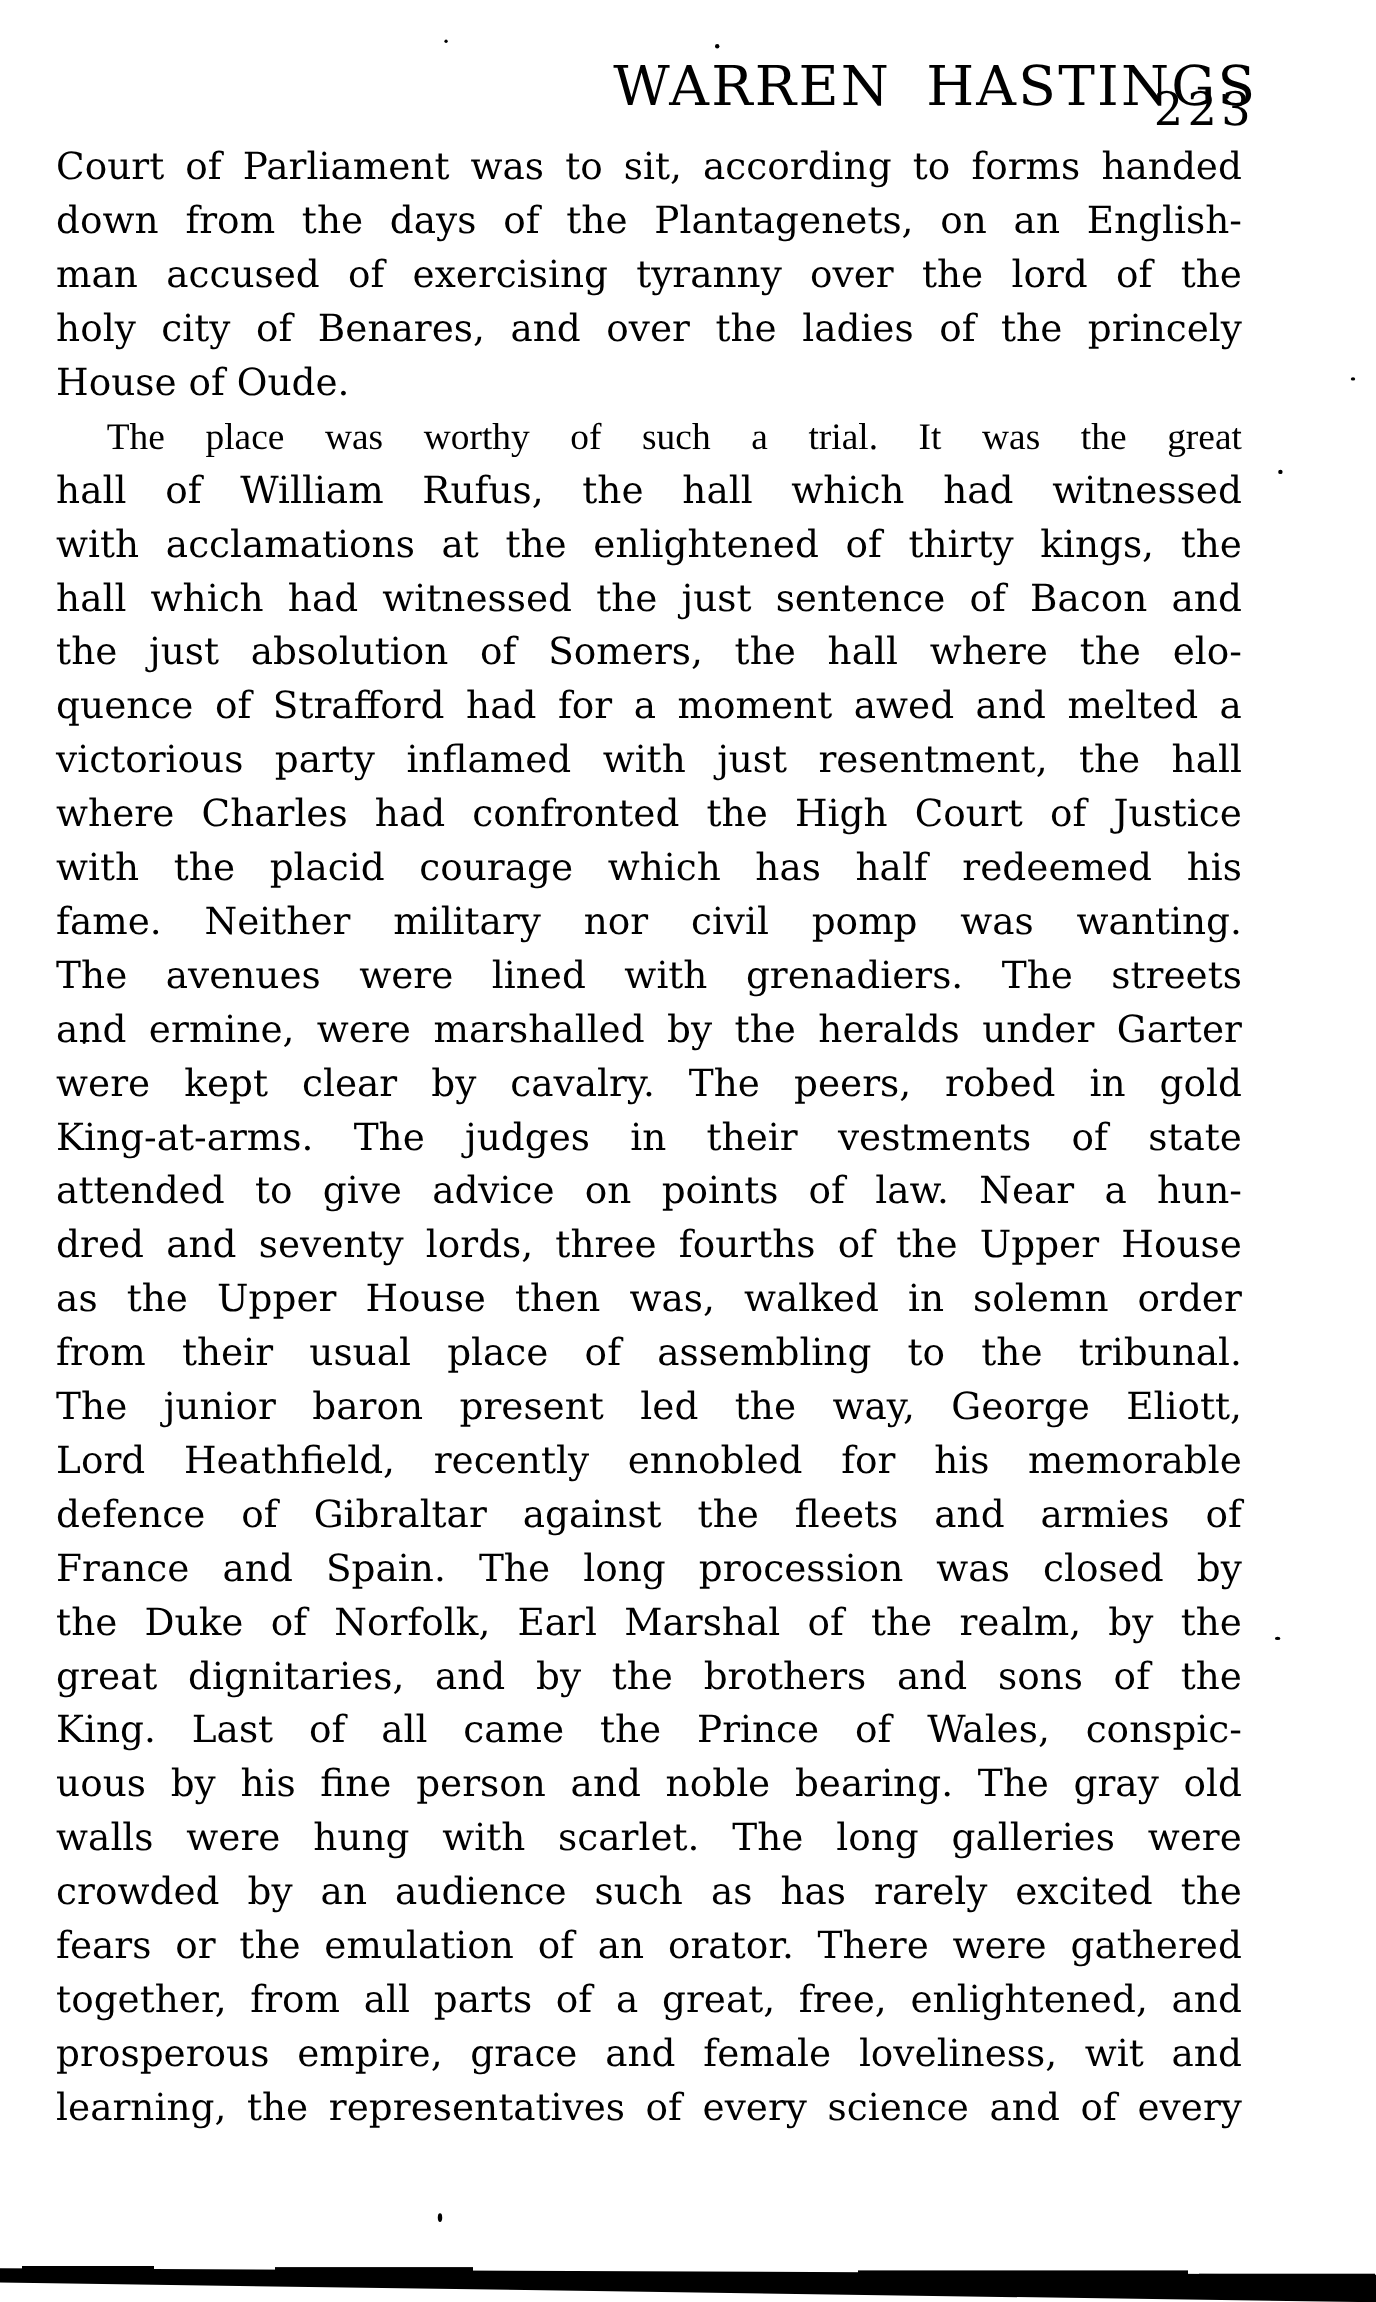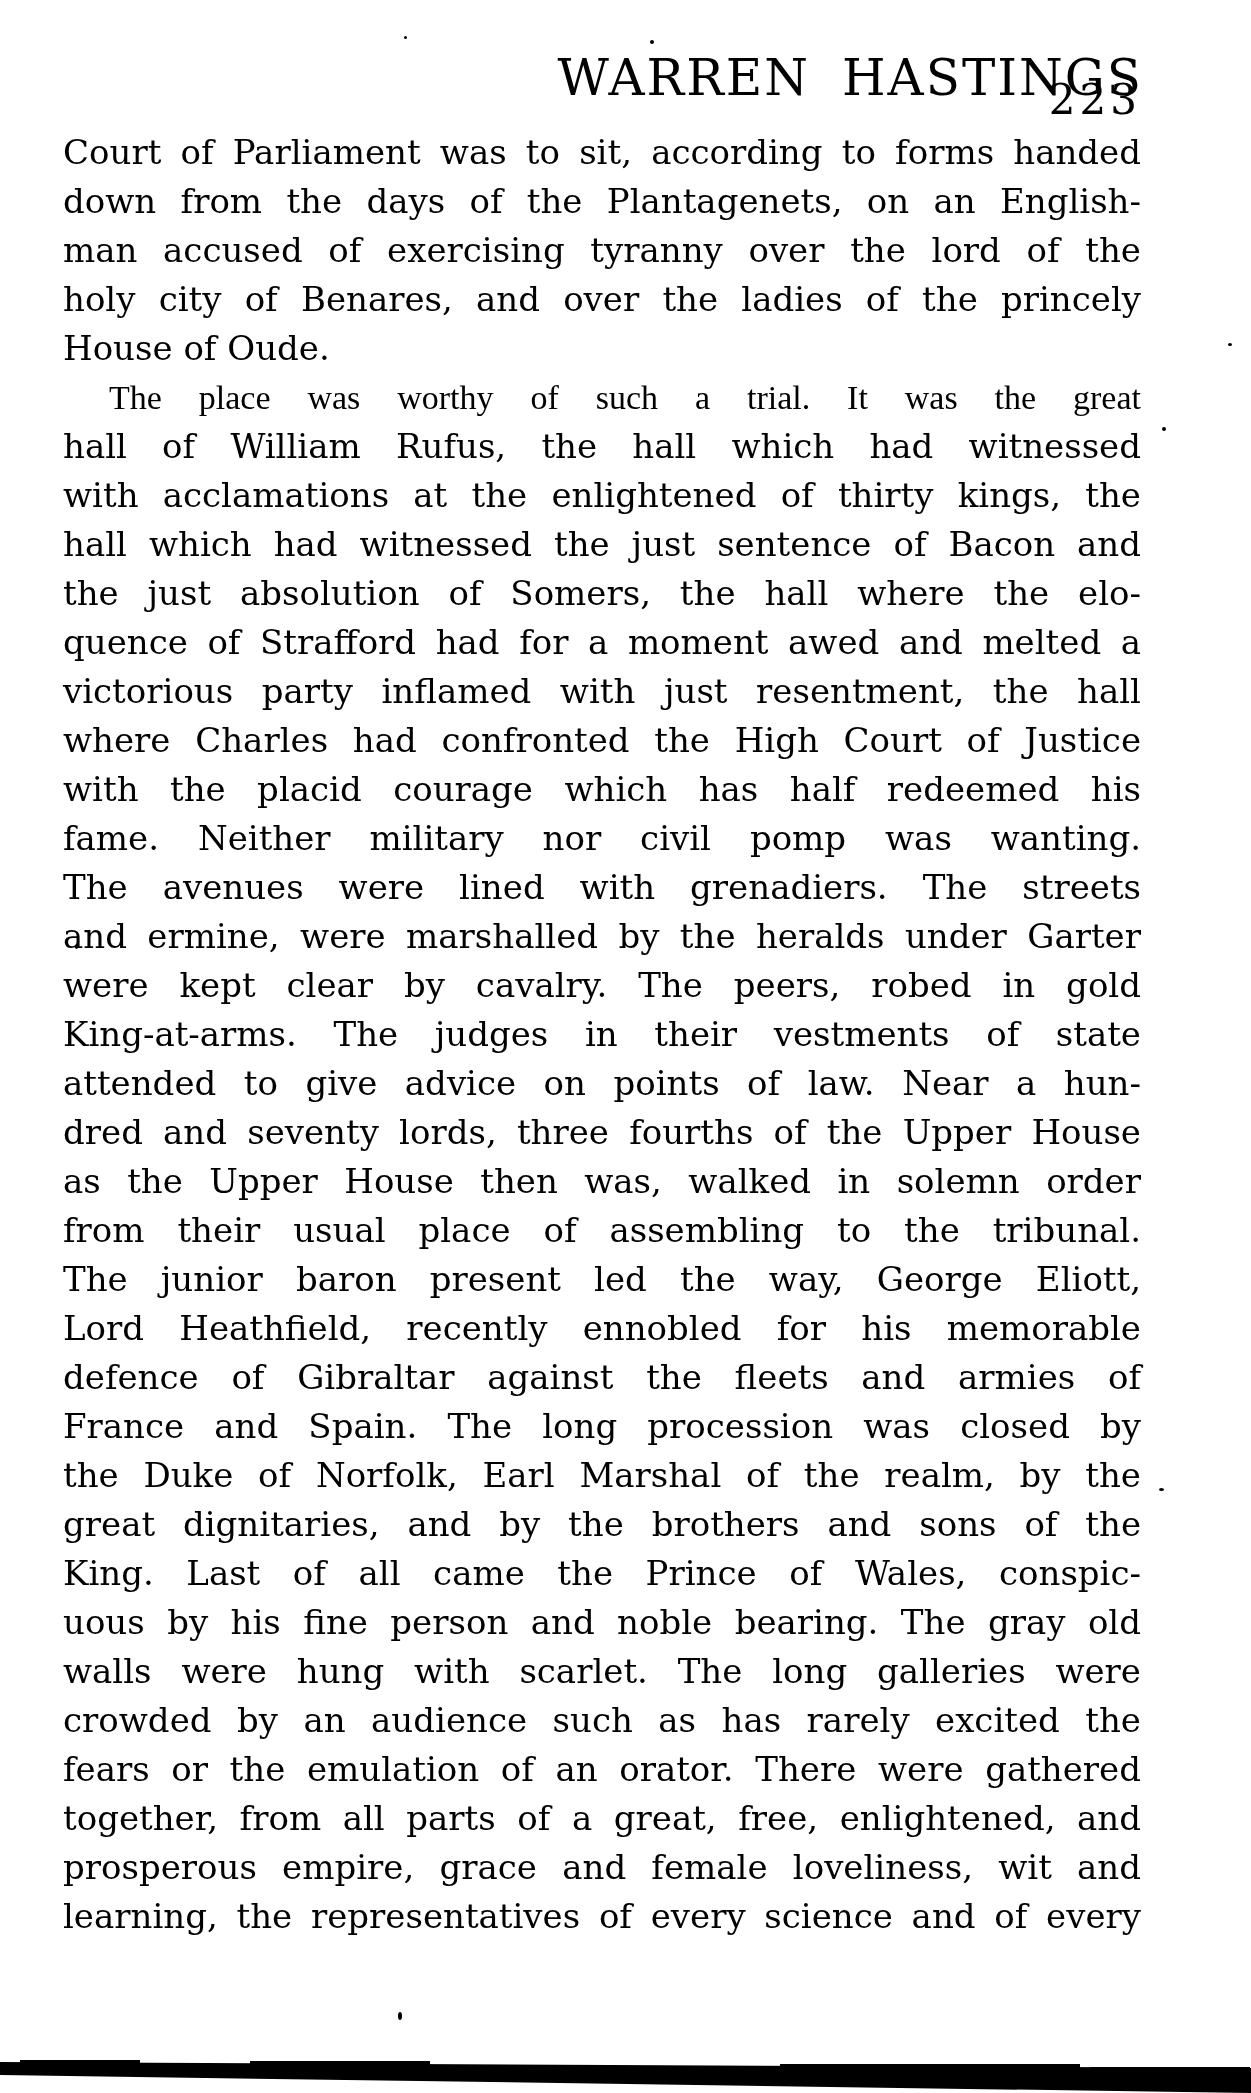--- a/index.html
+++ b/index.html
@@ -39,21 +39,21 @@
     position: absolute;
     right: 2px;
     top: 12px;
     font-size: 42px;
     line-height: 44px;
     letter-spacing: 4px;
     margin-top: 16px;
   }
   .body-text {
     position: absolute;
-    left: 63px;
+    left: 51px;
     top: 128px;
     width: 1078px;
   }
   .line {
     height: 49px;
     line-height: 49px;
     font-size: 34px;
     text-align: justify;
     text-justify: inter-word;
     text-align-last: justify;

